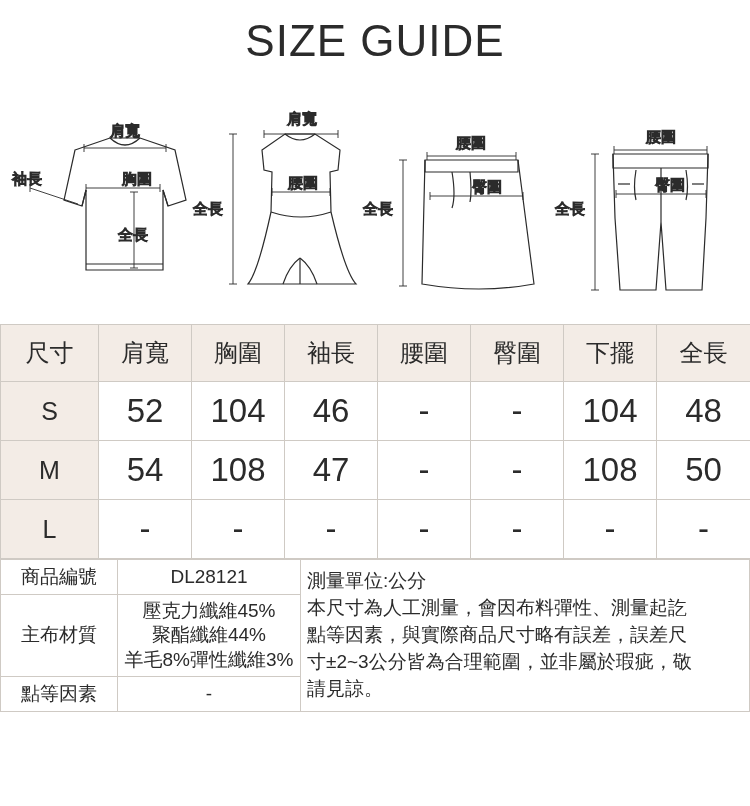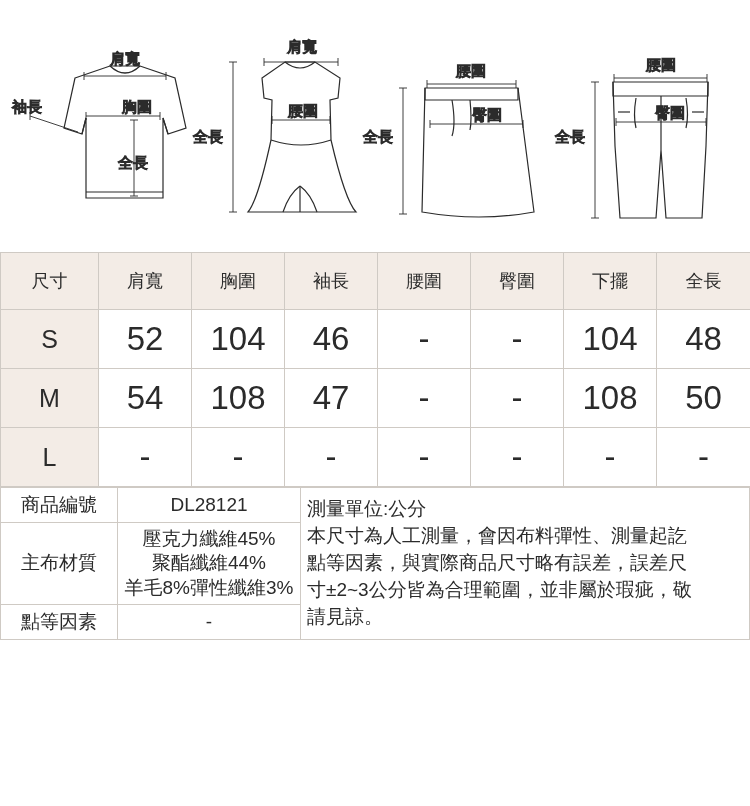--- a/index.html
+++ b/index.html
@@ -46,21 +46,21 @@
     border: 1px solid #cfcac4;
     text-align: center;
     font-size: 33px;
     font-weight: 400;
     color: #2b2b2b;
     height: 58px;
     padding: 0;
   }
   table.size-table thead th {
     background: #f3ece6;
-    font-size: 18px;
+    font-size: 24px;
     height: 56px;
   }
   table.size-table thead th.first-col,
   table.size-table tbody td.first-col {
     background: #f3ece6;
   }
   table.size-table tbody td.first-col {
     font-size: 25px;
   }
   
@@ -104,20 +104,21 @@
     font-size: 15px;
     fill: #2b2b2b;
     font-family: "Liberation Sans", sans-serif;
   }
 </style>
 </head>
 <body>
 
 <div class="page">
 
+  <div class="title">SIZE GUIDE</div>
 
   <div class="figures">
     <svg width="750" height="252" viewBox="0 0 750 252">
       <g fill="none" stroke="#2b2b2b" stroke-width="1.2">
 
         <g>
           <path d="M75 78 L110 66 L140 66 L175 78 L186 128 L168 134 L163 118 L163 198 L86 198 L86 118 L82 134 L64 128 Z"></path>
           <path d="M110 66 q15 14 30 0"></path>
 
           <path d="M86 118 L82 134"></path>

